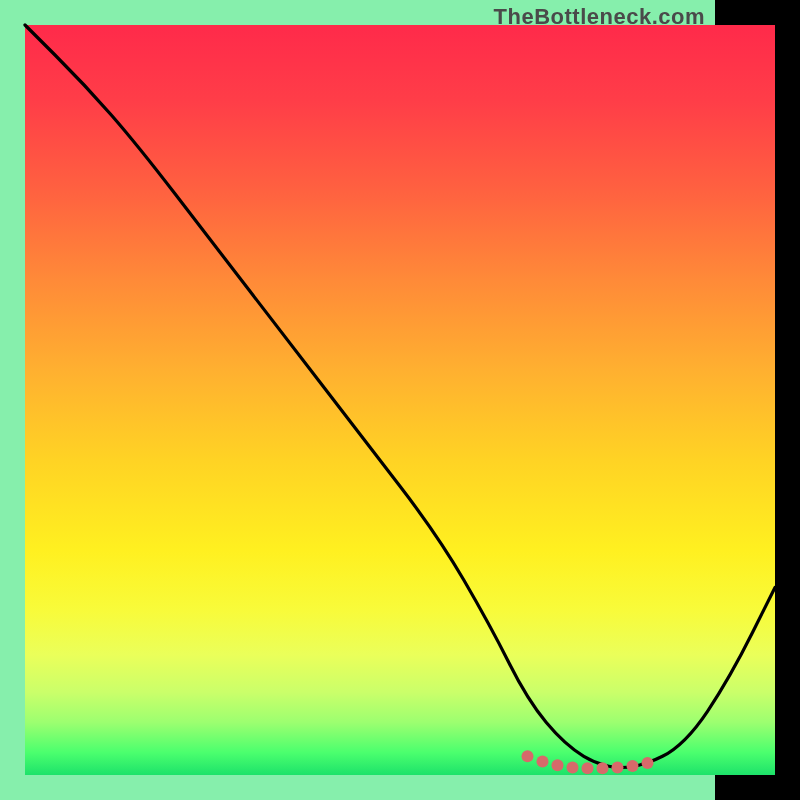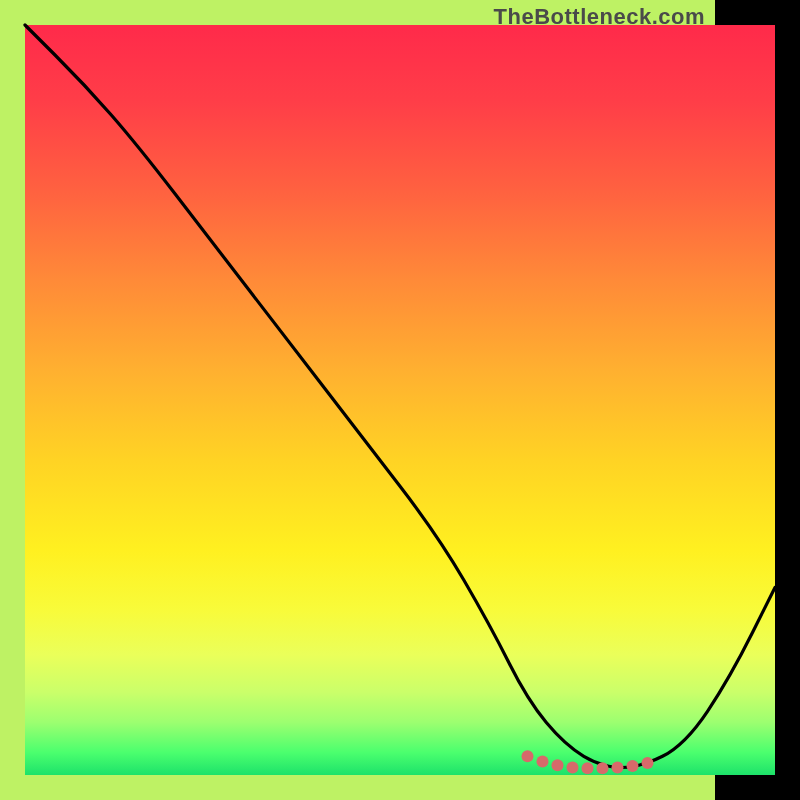--- a/index.html
+++ b/index.html
@@ -8,21 +8,21 @@
     width: 800px;
     height: 800px;
     background: #000;
     overflow: hidden;
     font-family: Arial, Helvetica, sans-serif;
   }
   .frame {
     position: relative;
     width: 715px;
     height: 800px;
-    background: #bef264;
+    background: #86efac;
   }
   .watermark {
     position: absolute;
     top: 4px;
     right: 10px;
     color: #4a4a4a;
     font-size: 22px;
     font-weight: 600;
     letter-spacing: 0.5px;
     user-select: none;

